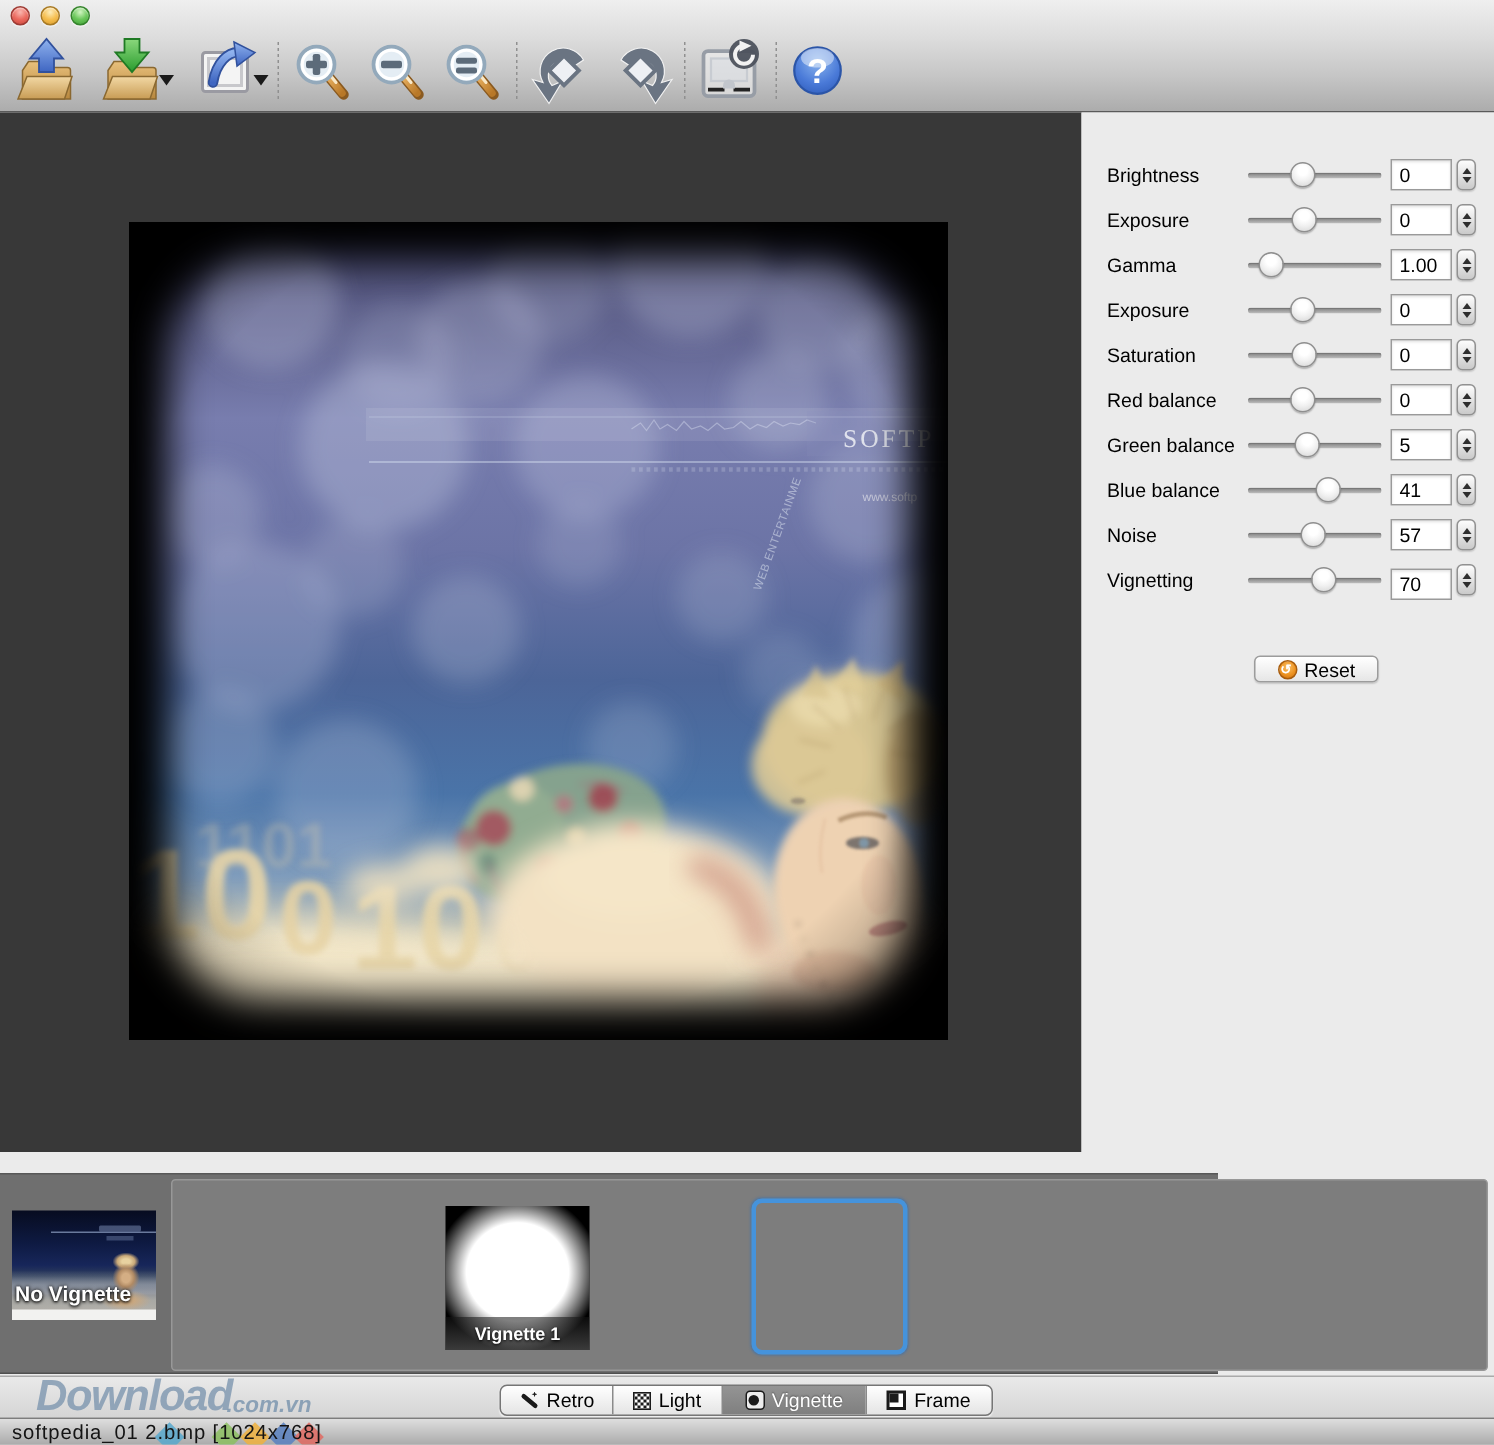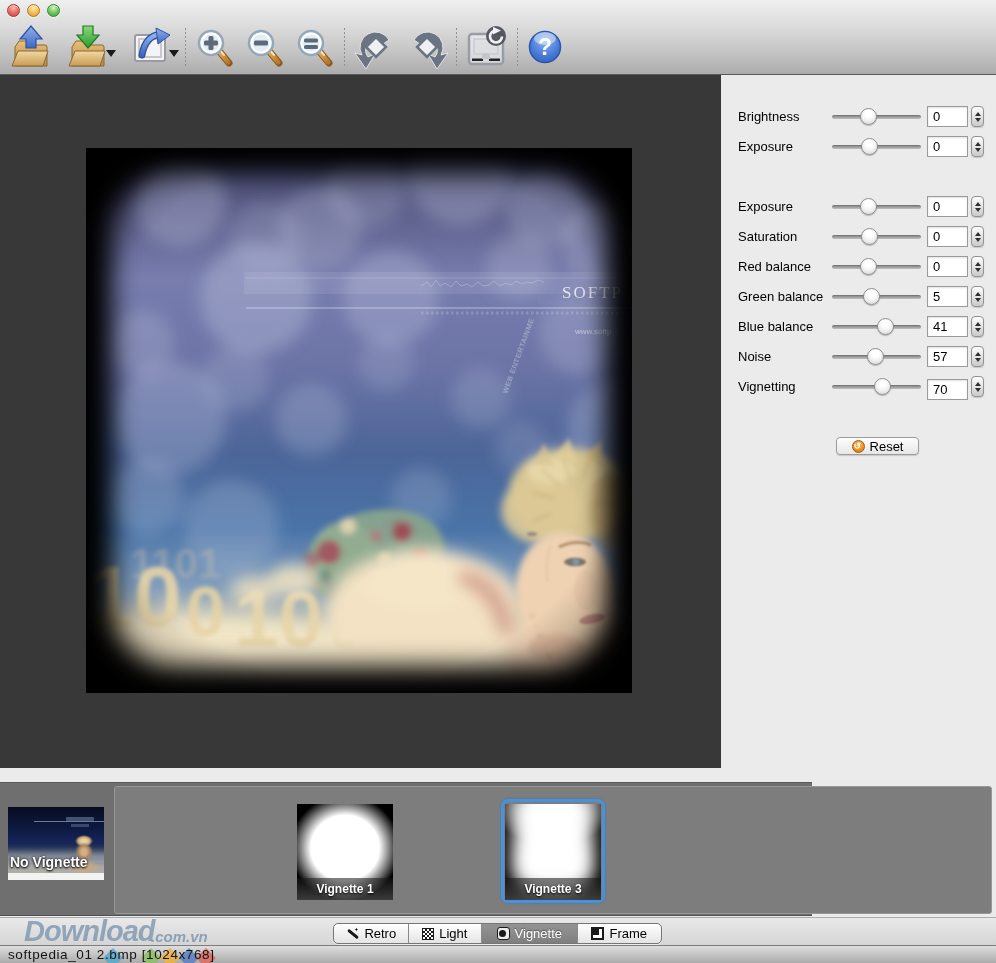--- a/index.html
+++ b/index.html
@@ -354,20 +354,30 @@
   <div class="abs" style="left:0;top:61px;width:275px;height:22px">
     <div class="lbl abs" style="left:17px;top:0">Exposure</div>
     <div class="trk abs" style="left:111px;top:9px;width:89px"></div>
     <div class="thumbS abs" style="left:140px;top:2px"></div>
     <div class="inp abs" style="left:206px;top:0">0</div>
     <div class="stp abs" style="left:250px;top:0">
         <span class="u"></span>
         <span class="d"></span>
       </div>
   </div>
+  <div class="abs" style="left:0;top:91px;width:275px;height:22px">
+    <div class="lbl abs" style="left:17px;top:0">Gamma</div>
+    <div class="trk abs" style="left:111px;top:9px;width:89px"></div>
+    <div class="thumbS abs" style="left:118px;top:2px"></div>
+    <div class="inp abs" style="left:206px;top:0">1.00</div>
+    <div class="stp abs" style="left:250px;top:0">
+        <span class="u"></span>
+        <span class="d"></span>
+      </div>
+  </div>
   <div class="abs" style="left:0;top:121px;width:275px;height:22px">
     <div class="lbl abs" style="left:17px;top:0">Exposure</div>
     <div class="trk abs" style="left:111px;top:9px;width:89px"></div>
     <div class="thumbS abs" style="left:139px;top:2px"></div>
     <div class="inp abs" style="left:206px;top:0">0</div>
     <div class="stp abs" style="left:250px;top:0">
         <span class="u"></span>
         <span class="d"></span>
       </div>
   </div>
@@ -446,27 +456,20 @@
     <div class="abs" style="left:56px;top:52px;width:40px;height:16px;background:radial-gradient(ellipse 17px 7px at 20px 8px,#caa880 30%,rgba(150,150,150,0) 100%)"></div>
     <div class="abs" style="left:0;top:66px;width:96px;height:7px;background:#f2f2f0"></div>
     <div class="abs" style="left:2px;top:47px;width:96px;font-size:14px;font-weight:bold;color:#fff;text-shadow:0 1px 2px #000,0 0 3px rgba(0,0,0,.8)">No Vignette</div>
   </div>
   <div class="abs vthumb" style="left:297px;background:#000">
     <div class="abs" style="left:0;top:0;width:96px;height:96px;background:radial-gradient(ellipse 55px 53px at 48px 44px,#ffffff 62%,rgba(255,255,255,0) 100%)"></div>
     <div class="abs vband"></div>
       <div class="abs vlabel">Vignette 1</div>
   </div>
   <div class="abs" style="left:501px;top:16px;width:104px;height:104px;border:3px solid #4593dc;border-radius:7px;box-shadow:0 0 2px rgba(40,110,190,.8)"></div>
-  <div class="abs vthumb" style="left:505px;background:#000">
-    <div class="abs" style="left:9px;top:-8px;width:78px;height:92px;background:#fff;border-radius:20px;filter:blur(9px)"></div>
-    <div class="abs" style="left:0;top:0;width:96px;height:50px;background:radial-gradient(ellipse 60px 40px at 48px 2px,rgba(255,255,255,.95) 30%,rgba(255,255,255,0) 100%)"></div>
-    <div class="abs" style="left:16px;top:32px;width:64px;height:50px;background:#fff;border-radius:22px;filter:blur(11px);opacity:.92"></div>
-    <div class="abs vband"></div>
-      <div class="abs vlabel">Vignette 3</div>
-  </div>
 </div>
 <div class="abs" id="tabband">
   <div class="abs" id="seg">
     <div class="seg" style="width:75px"><span class="icon-retro"></span>Retro</div>
     <div class="seg" style="width:74px"><span class="icon-light"></span>Light</div>
     <div class="seg sel" style="width:96px"><span class="icon-vig"></span>Vignette</div>
     <div class="seg" style="width:84px;border-right:none"><span class="icon-frame"></span>Frame</div>
   </div>
 </div>
 <div class="abs" id="wm1">Download</div>

